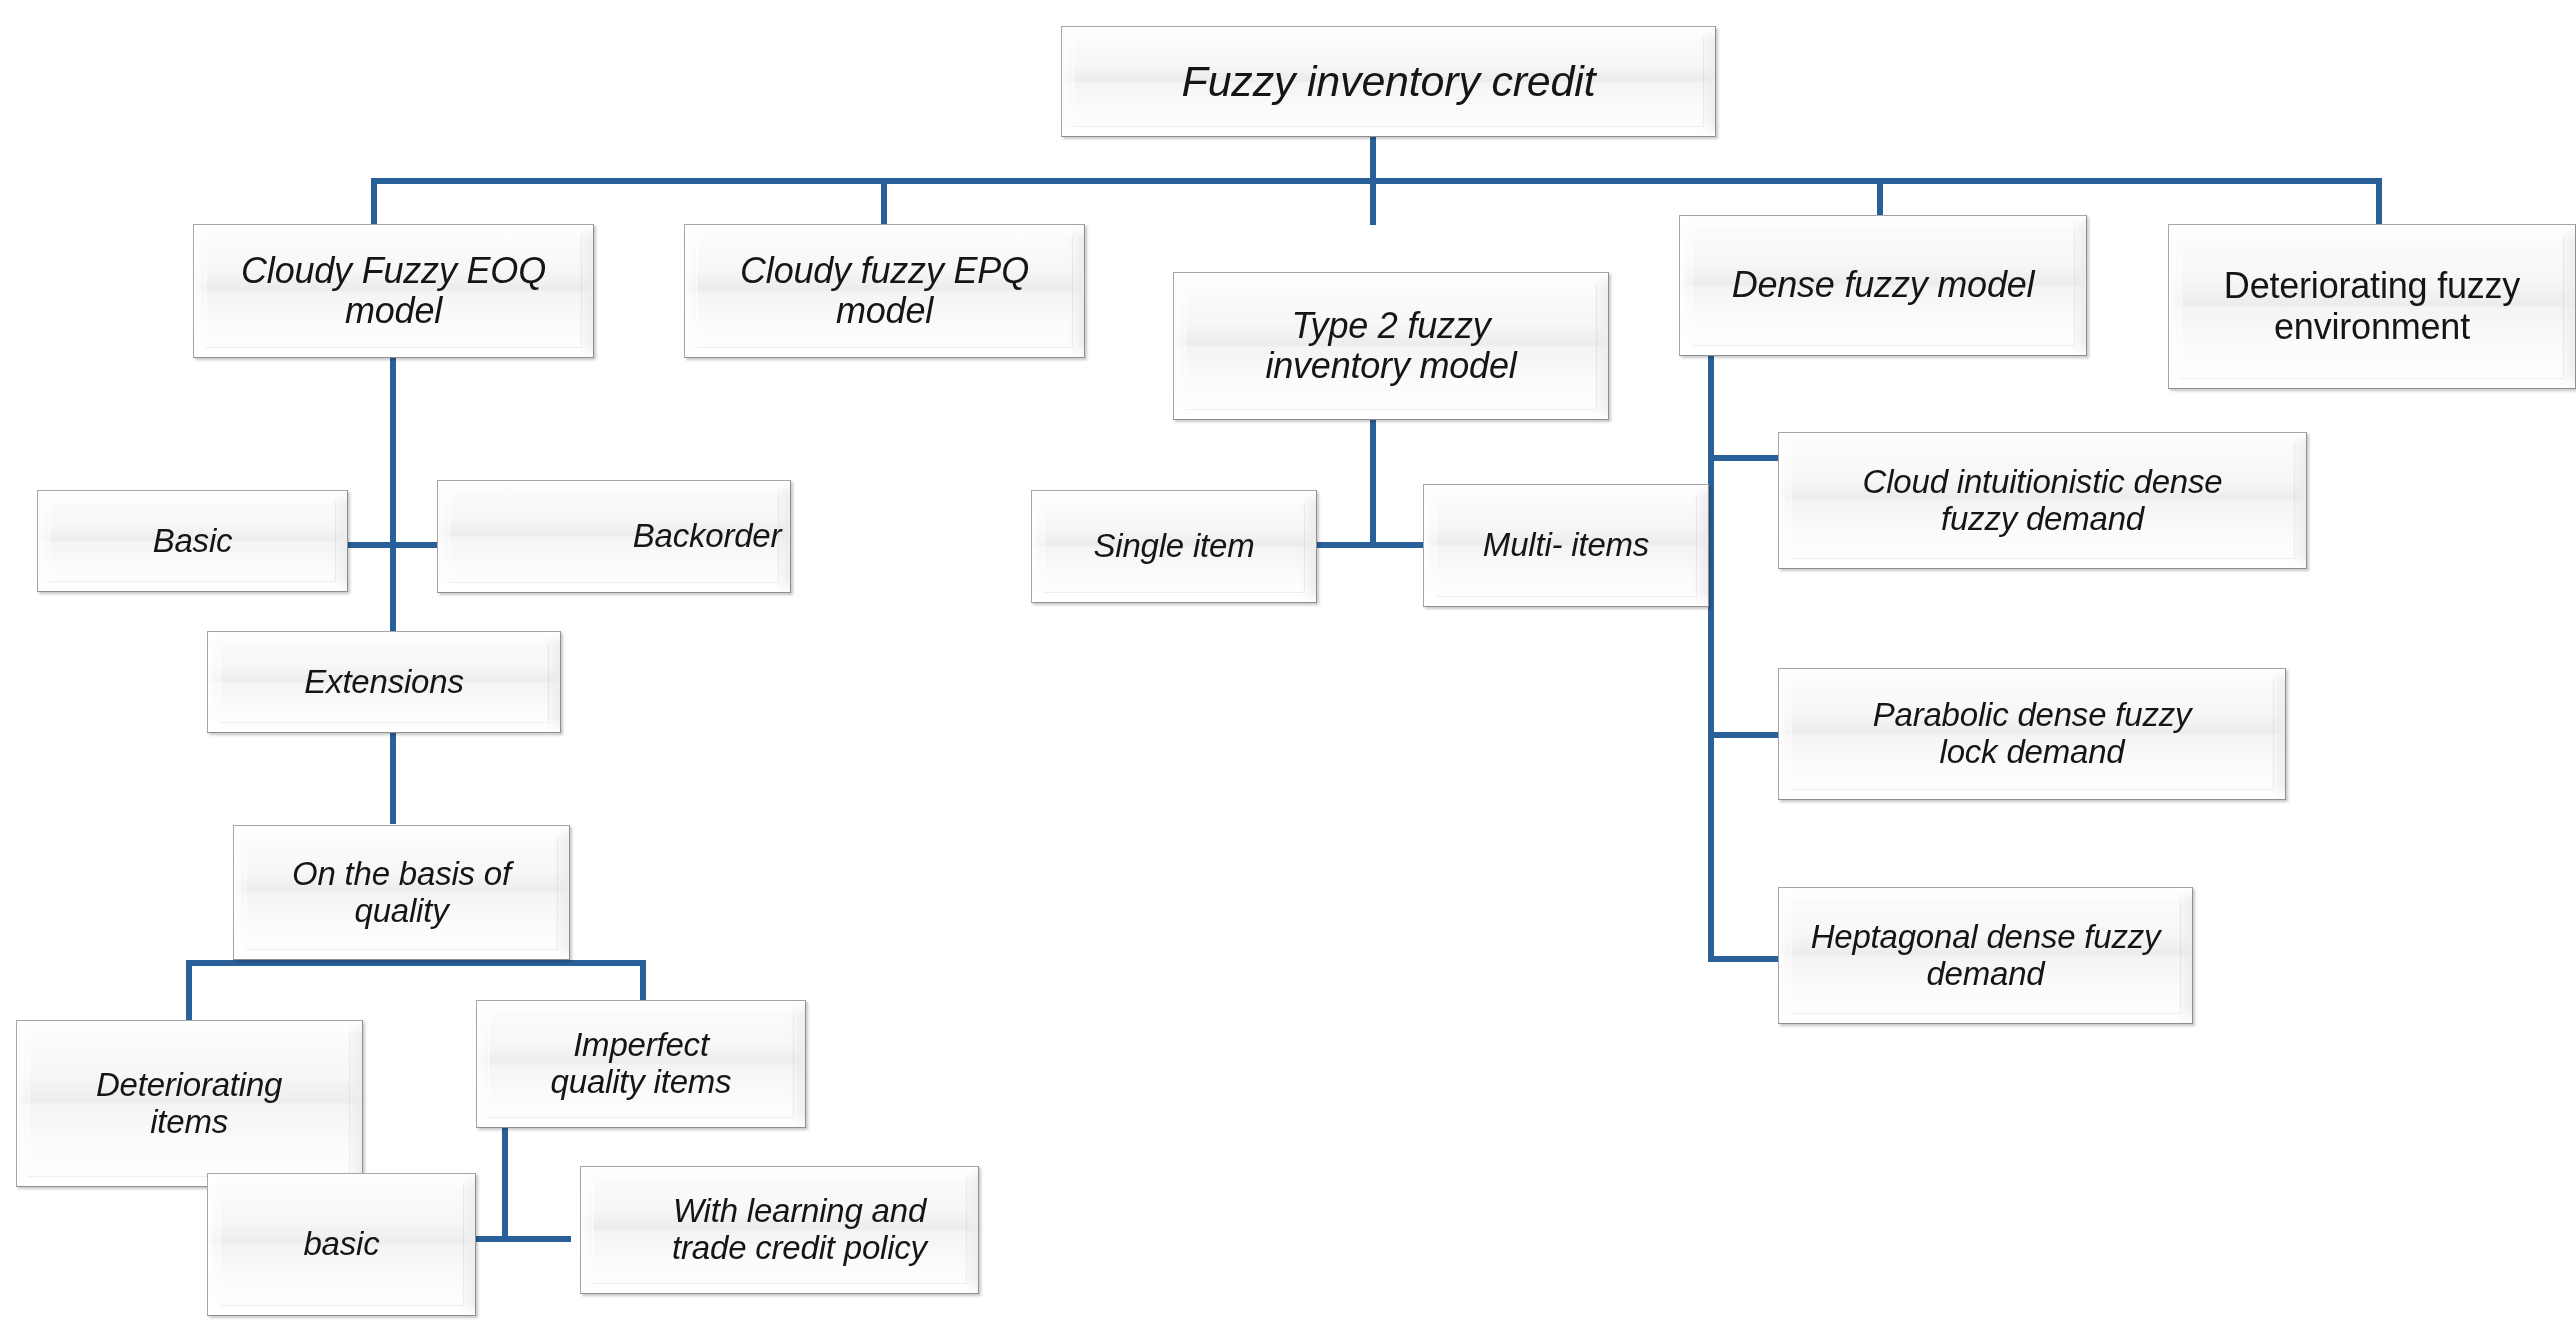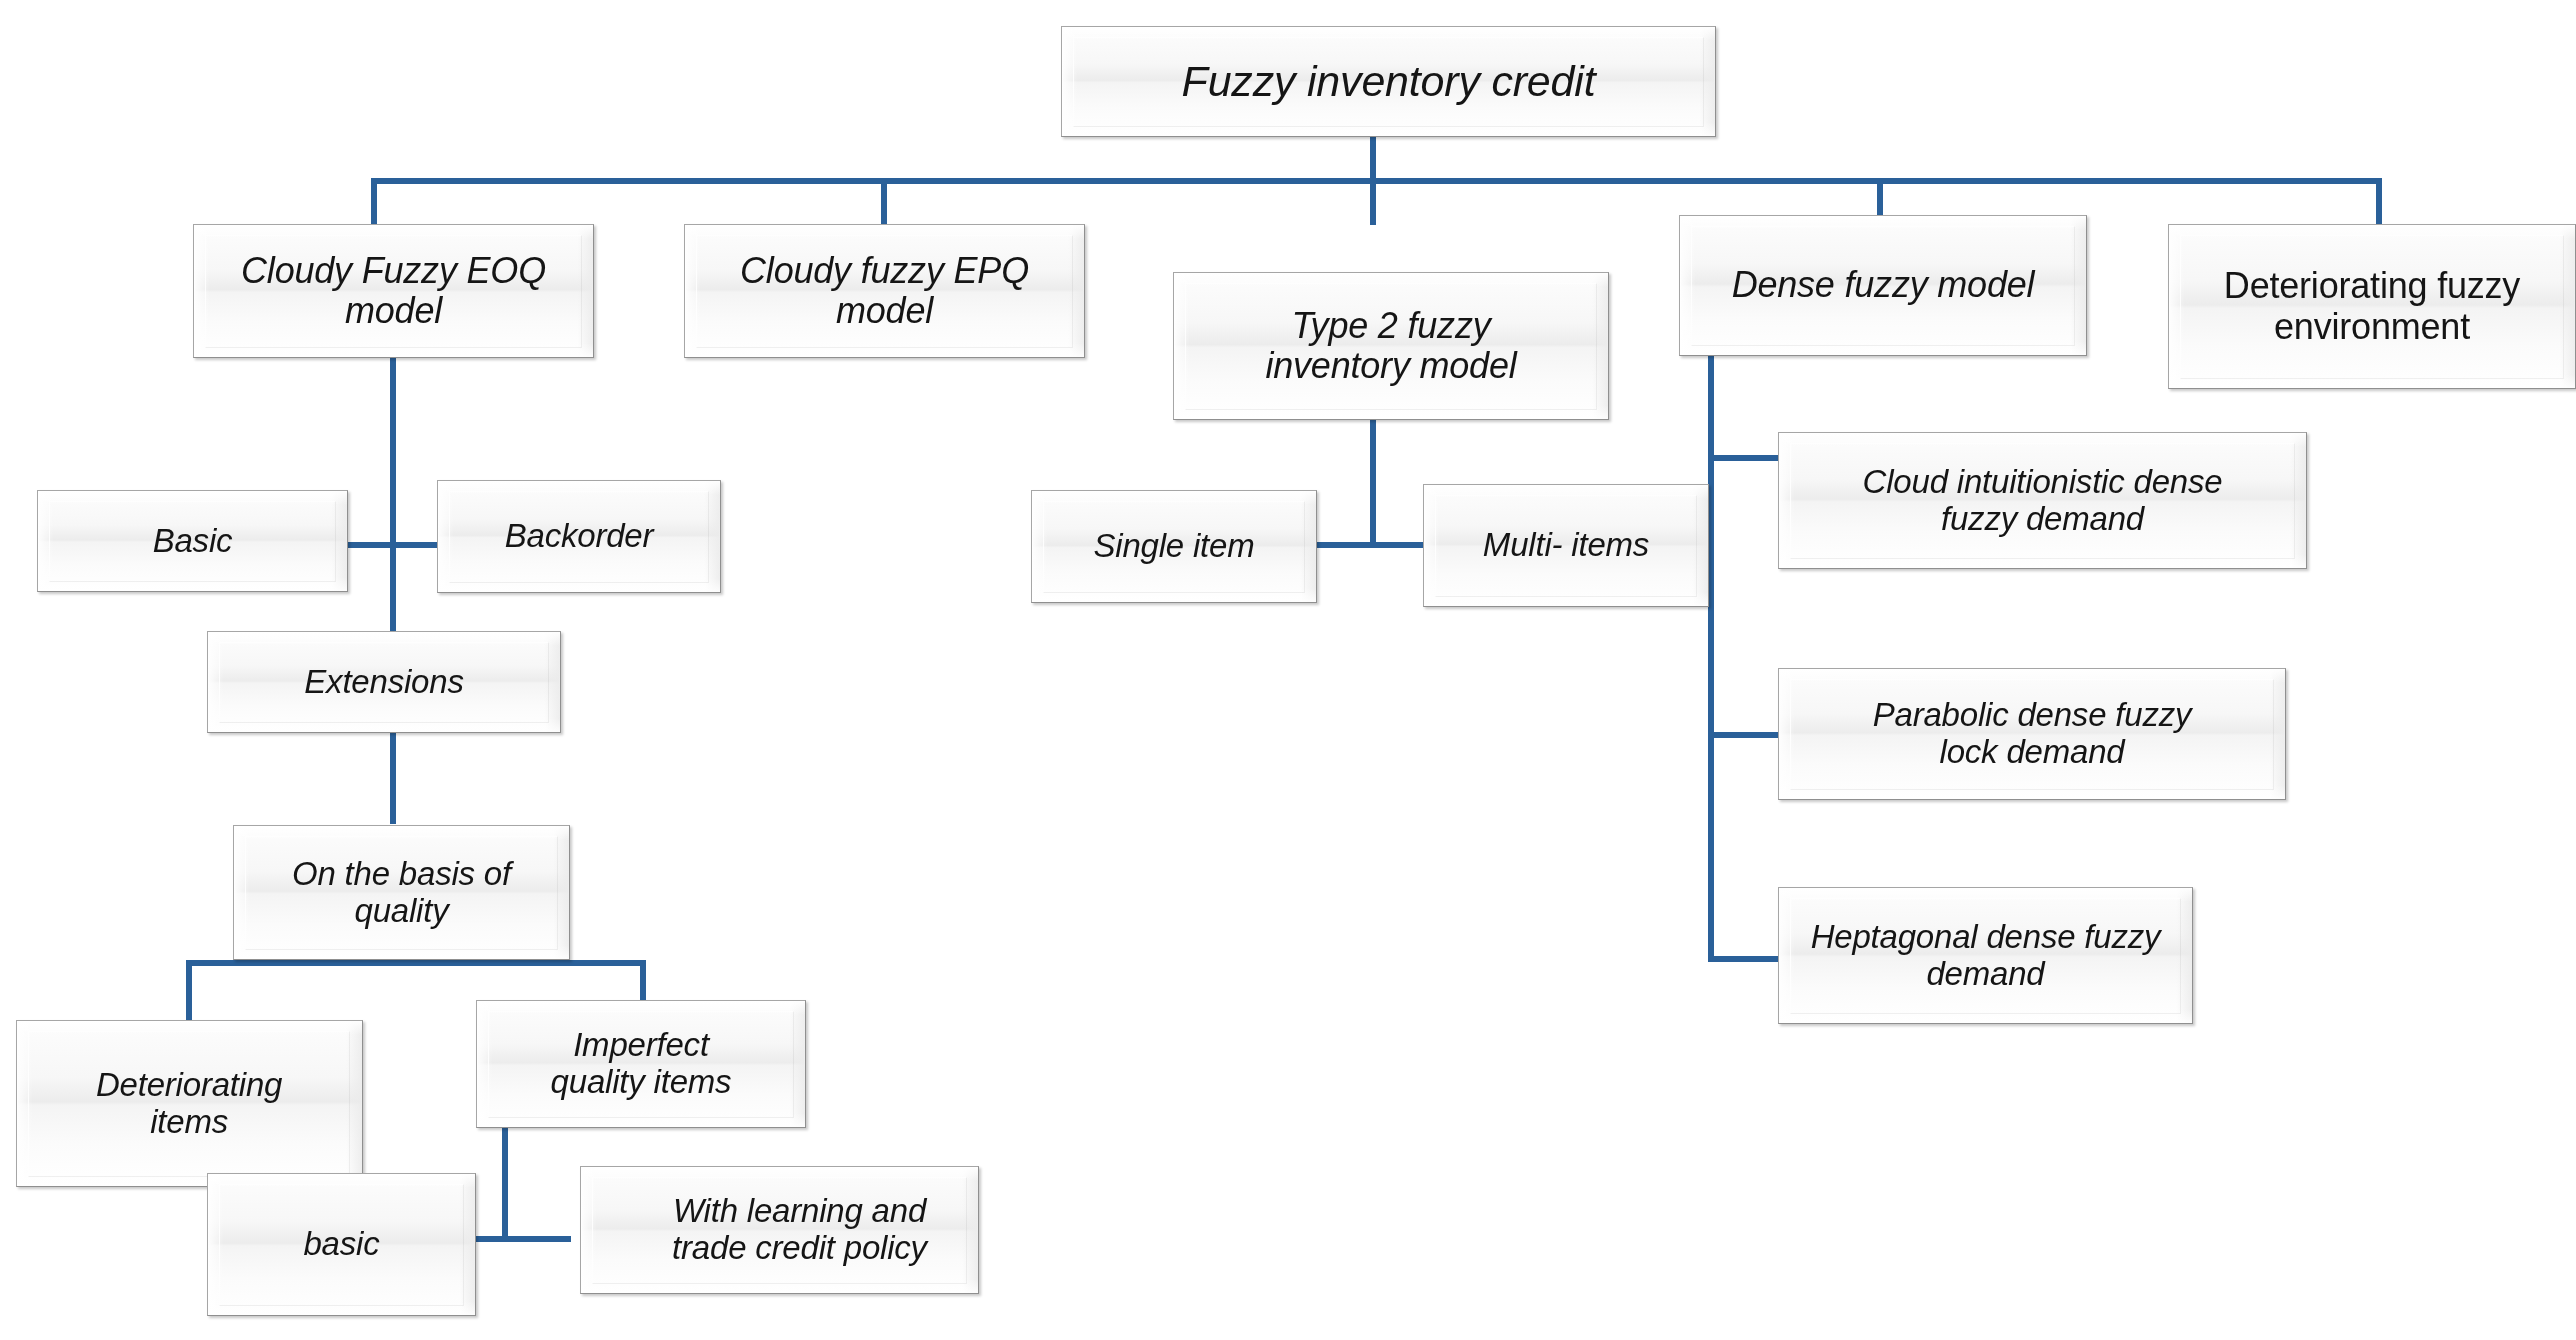--- a/index.html
+++ b/index.html
@@ -152,21 +152,21 @@
 
   <div class="node lvl1 upright" style="left:2168px; top:224px; width:408px; height:165px;">
     <span class="label">Deteriorating fuzzy
 environment</span>
   </div>
 
   <div class="node lvl2" style="left:37px; top:490px; width:311px; height:102px;">
     <span class="label">Basic</span>
   </div>
 
-  <div class="node lvl2" style="left:437px; top:480px; width:284px; height:113px;">
+  <div class="node lvl2" style="left:437px; top:480px; width:354px; height:113px;justify-content:flex-end;">
     <span class="label">Backorder</span>
   </div>
 
   <div class="node lvl2" style="left:207px; top:631px; width:354px; height:102px;">
     <span class="label">Extensions</span>
   </div>
 
   <div class="node lvl2" style="left:233px; top:825px; width:337px; height:135px;">
     <span class="label">On the basis of
 quality</span>

